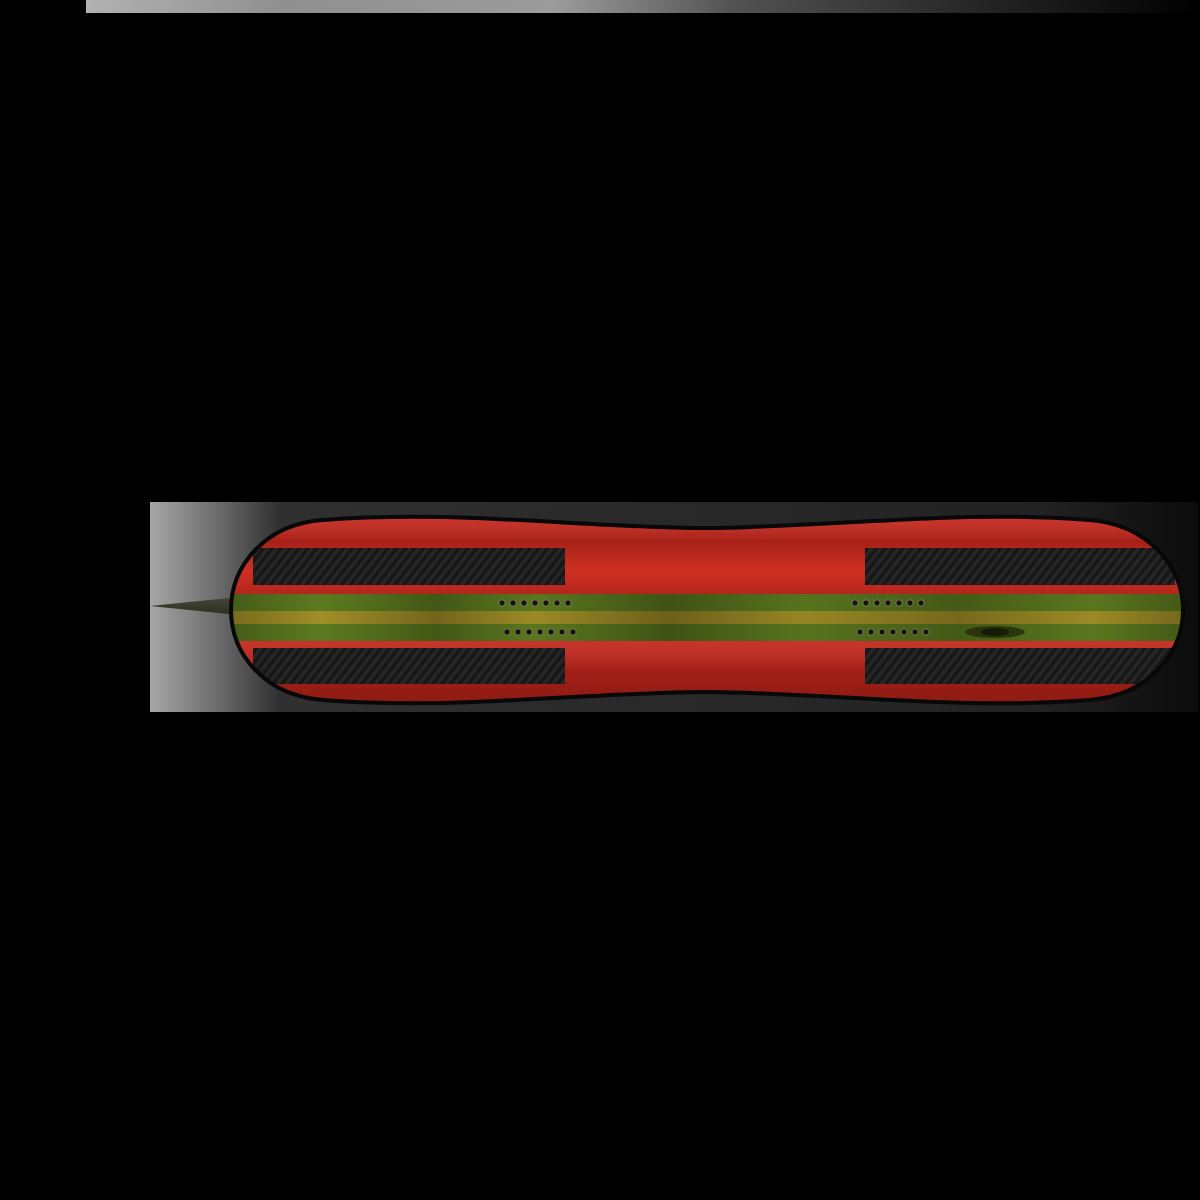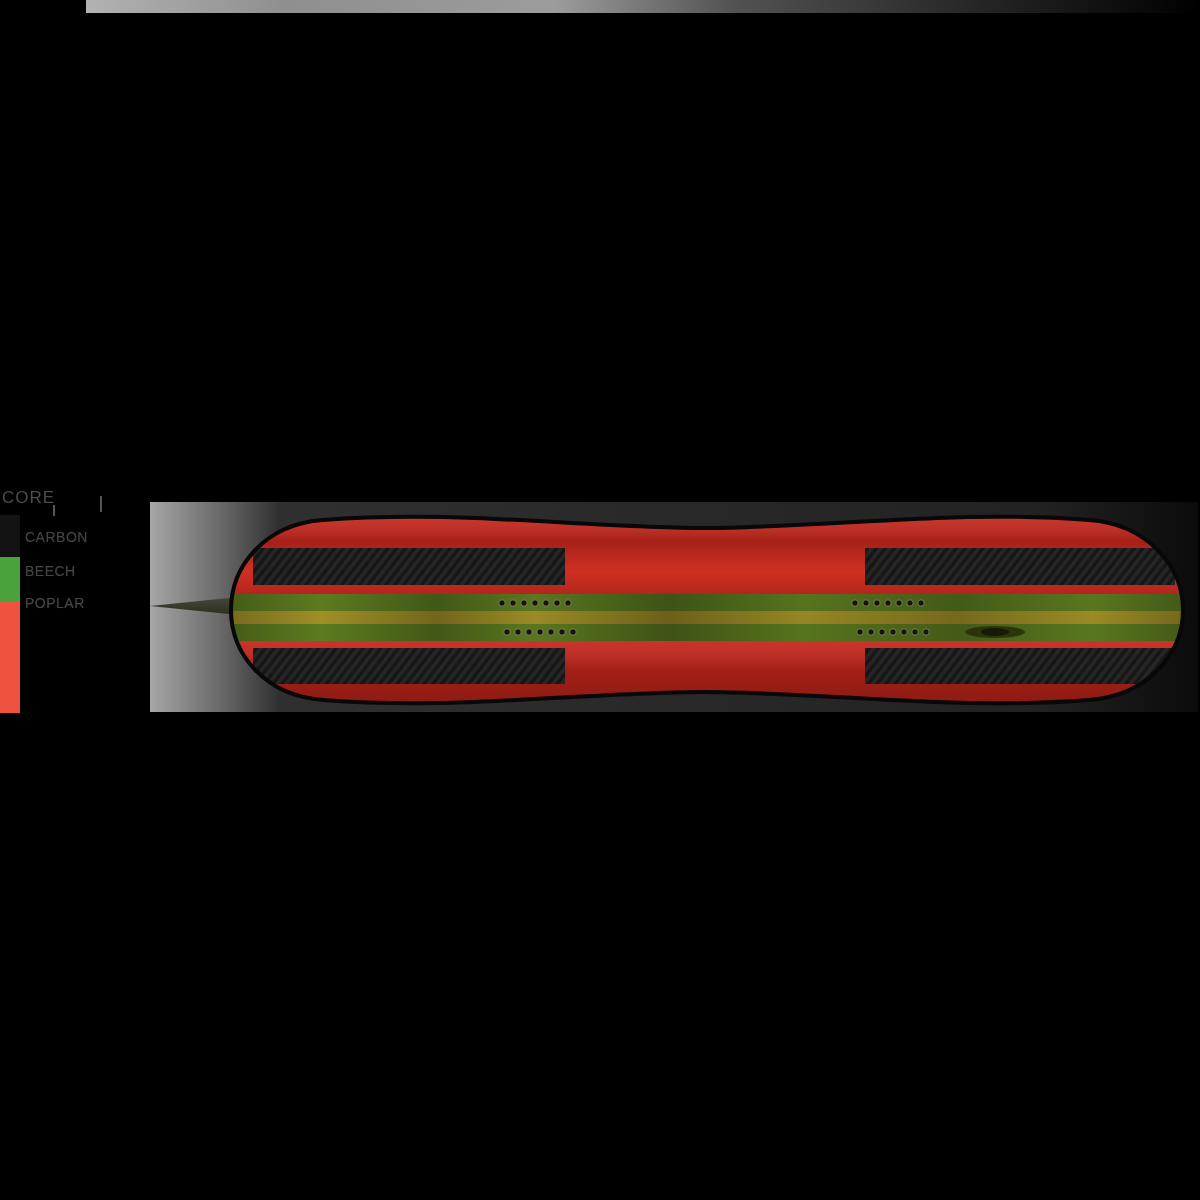--- a/index.html
+++ b/index.html
@@ -47,33 +47,20 @@
 </style>
 </head>
 <body>
 
 <div class="canvas">
 
   <div class="top-shadow"></div>
   <div class="board-shadow"></div>
   <div class="tip-wedge"></div>
 
-  <div class="legend">
-    <div class="legend-title">CORE</div>
-    <div class="legend-tick-a"></div>
-    <div class="legend-tick-b"></div>
-    <div class="swatch-bar">
-      <div class="swatch s-carbon" style="background: rgb(19, 19, 19);"></div>
-      <div class="swatch s-beech" style="background: rgb(74, 162, 60);"></div>
-      <div class="swatch s-poplar" style="background: rgb(239, 83, 64);"></div>
-    </div>
-    <div class="legend-label ll-carbon">CARBON</div>
-    <div class="legend-label ll-beech">BEECH</div>
-    <div class="legend-label ll-poplar">POPLAR</div>
-  </div>
 
   <svg class="board" viewBox="0 0 965 215">
     <defs>
       <path id="boardPath" d="M 6,112
         C 6,68 40,26 98,22
         C 150,18 200,18 250,20
         C 340,24 420,30 480,30
         C 540,30 620,24 712,20
         C 762,18 812,18 864,22
         C 922,26 958,68 958,112

